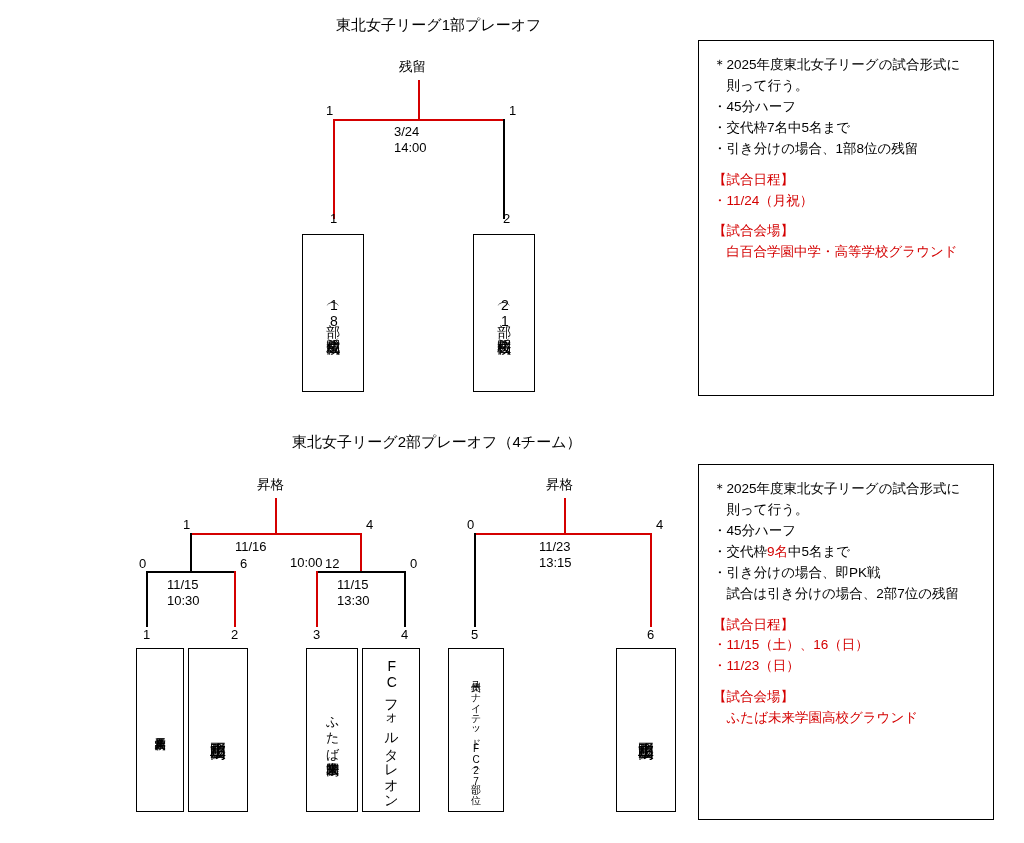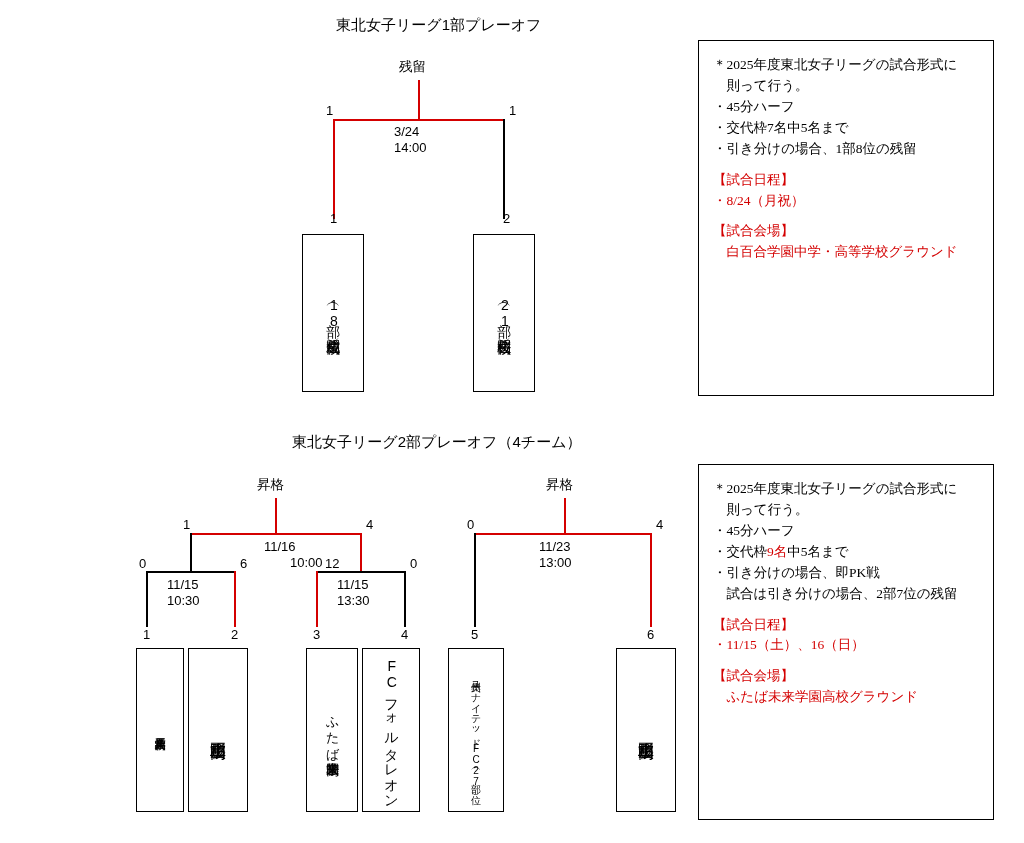--- a/index.html
+++ b/index.html
@@ -36,21 +36,20 @@
   }
   .seed { font-size: 13px; }
   .line-b { background: #000; position: absolute; }
   .line-r { background: #d40000; position: absolute; }
   .notebox {
     border: 1.5px solid #000;
     box-sizing: border-box;
     padding: 14px 12px 2px 14px;
     font-size: 13.5px;
     line-height: 1.55;
-    font-family: Liberation Serif, serif;
   }
   .notebox .red { color: #d40000; }
   .match-time {
     font-size: 13px;
     line-height: 1.25;
     text-align: center;
     white-space: nowrap;
   }
   .small-team { font-size: 11px; }
 </style>
@@ -90,39 +89,39 @@
 </div>
 
 <div class="abs notebox" style="left:698px; top:40px; width:296px; height:356px;">
   <div><span>＊2025年度東北女子リーグの試合形式に</span></div>
   <div><span>　則って行う。</span></div>
   <div><span>・45分ハーフ</span></div>
   <div><span>・交代枠7名中5名まで</span></div>
   <div><span>・引き分けの場合、1部8位の残留</span></div>
   <div style="height:10px;"></div>
   <div class="red"><span>【試合日程】</span></div>
-  <div class="red"><span>・8/24（月祝）</span></div>
+  <div class="red"><span>・11/24（月祝）</span></div>
   <div style="height:10px;"></div>
   <div class="red"><span>【試合会場】</span></div>
   <div class="red"><span>　白百合学園中学・高等学校グラウンド</span></div>
 </div>
 
 <div class="abs title" style="left:292px; top:433px;">東北女子リーグ2部プレーオフ（4チーム）</div>
 
 <div class="abs" style="left:257px; top:476px; font-size:13.5px;">昇格</div>
 <div class="line-r" style="left:275px; top:498px; width:2px; height:36px;"></div>
 
 <div class="line-r" style="left:190px; top:533px; width:172px; height:2px;"></div>
 
 <div class="line-b" style="left:190px; top:533px; width:2px; height:38px;"></div>
 
 <div class="line-r" style="left:360px; top:533px; width:2px; height:38px;"></div>
 <div class="abs seed" style="left:183px; top:517px;">1</div>
 <div class="abs seed" style="left:366px; top:517px;">4</div>
-<div class="abs match-time" style="left:264px; top:539px;">11/16</div>
+<div class="abs match-time" style="left:235px; top:539px;">11/16</div>
 <div class="abs match-time" style="left:251px; top:555px;margin-left:39px;">10:00</div>
 
 <div class="line-b" style="left:146px; top:571px; width:90px; height:2px;"></div>
 <div class="line-b" style="left:146px; top:571px; width:2px; height:56px;"></div>
 <div class="line-r" style="left:234px; top:571px; width:2px; height:56px;"></div>
 <div class="abs seed" style="left:139px; top:556px;">0</div>
 <div class="abs seed" style="left:240px; top:556px;">6</div>
 <div class="abs match-time" style="left:167px; top:577px;">11/15</div>
 <div class="abs match-time" style="left:167px; top:593px;">10:30</div>
 
@@ -135,21 +134,21 @@
 <div class="abs match-time" style="left:337px; top:593px;">13:30</div>
 
 <div class="abs" style="left:546px; top:476px; font-size:13.5px;">昇格</div>
 <div class="line-r" style="left:564px; top:498px; width:2px; height:36px;"></div>
 <div class="line-r" style="left:474px; top:533px; width:178px; height:2px;"></div>
 <div class="line-b" style="left:474px; top:533px; width:2px; height:94px;"></div>
 <div class="line-r" style="left:650px; top:533px; width:2px; height:94px;"></div>
 <div class="abs seed" style="left:467px; top:517px;">0</div>
 <div class="abs seed" style="left:656px; top:517px;">4</div>
 <div class="abs match-time" style="left:539px; top:539px;">11/23</div>
-<div class="abs match-time" style="left:539px; top:555px;">13:00</div>
+<div class="abs match-time" style="left:539px; top:555px;">13:15</div>
 
 <div class="abs seed" style="left:143px; top:627px;">1</div>
 <div class="abs seed" style="left:231px; top:627px;">2</div>
 <div class="abs seed" style="left:313px; top:627px;">3</div>
 <div class="abs seed" style="left:401px; top:627px;">4</div>
 <div class="abs seed" style="left:471px; top:627px;">5</div>
 <div class="abs seed" style="left:647px; top:627px;">6</div>
 
 <div class="abs teambox" style="left:136px; top:648px; width:48px; height:164px;">
   <div class="vtext small-team">八戸工業大学第二高校</div>
@@ -173,16 +172,17 @@
 <div class="abs notebox" style="left:698px; top:464px; width:296px; height:356px;">
   <div><span>＊2025年度東北女子リーグの試合形式に</span></div>
   <div><span>　則って行う。</span></div>
   <div><span>・45分ハーフ</span></div>
   <div>・交代枠<span class="red">9名</span>中5名まで</div>
   <div><span>・引き分けの場合、即PK戦</span></div>
   <div><span>　試合は引き分けの場合、2部7位の残留</span></div>
   <div style="height:10px;"></div>
   <div class="red"><span>【試合日程】</span></div>
   <div class="red"><span>・11/15（土）、16（日）</span></div>
+  <div class="red"><span>・11/23（日）</span></div>
   <div style="height:10px;"></div>
   <div class="red"><span>【試合会場】</span></div>
   <div class="red"><span>　ふたば未来学園高校グラウンド</span></div>
 </div>
 
 </body></html>

